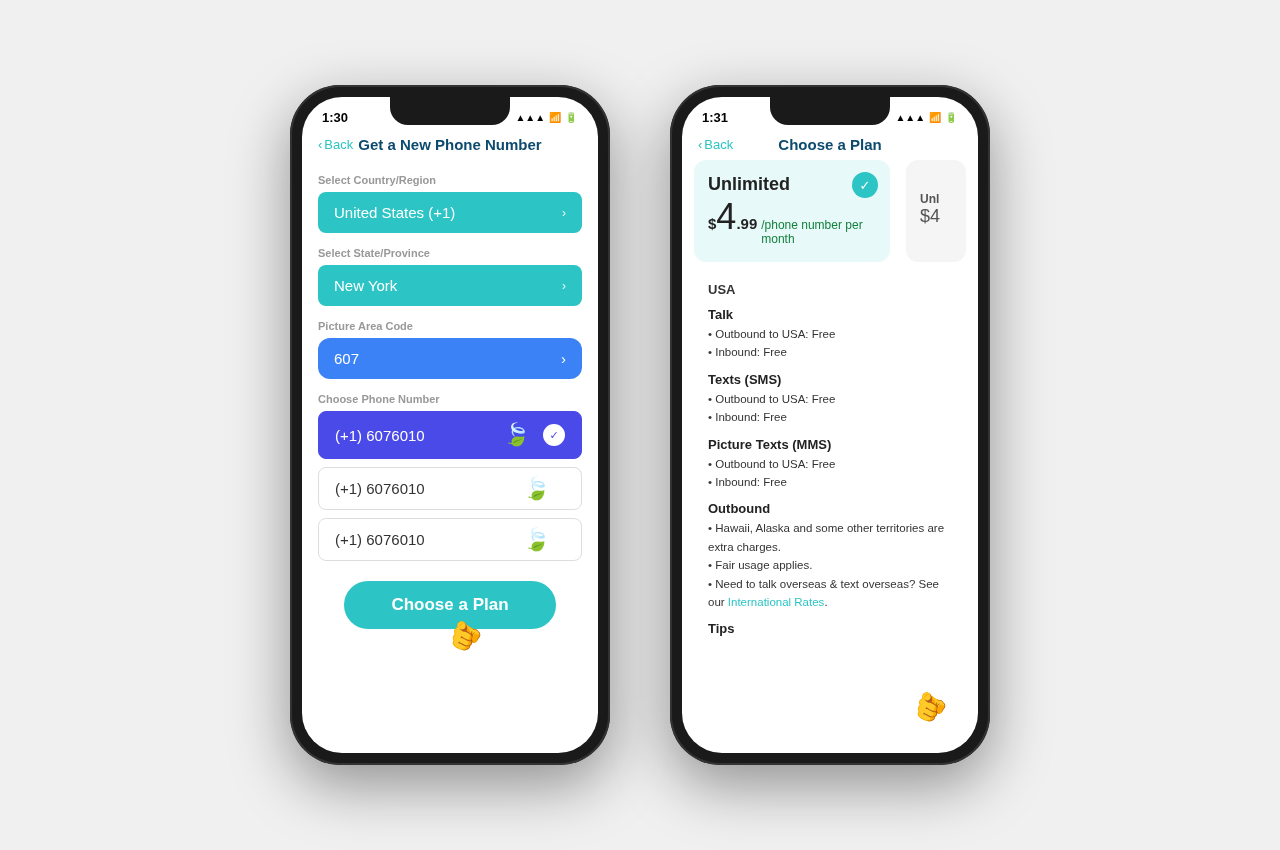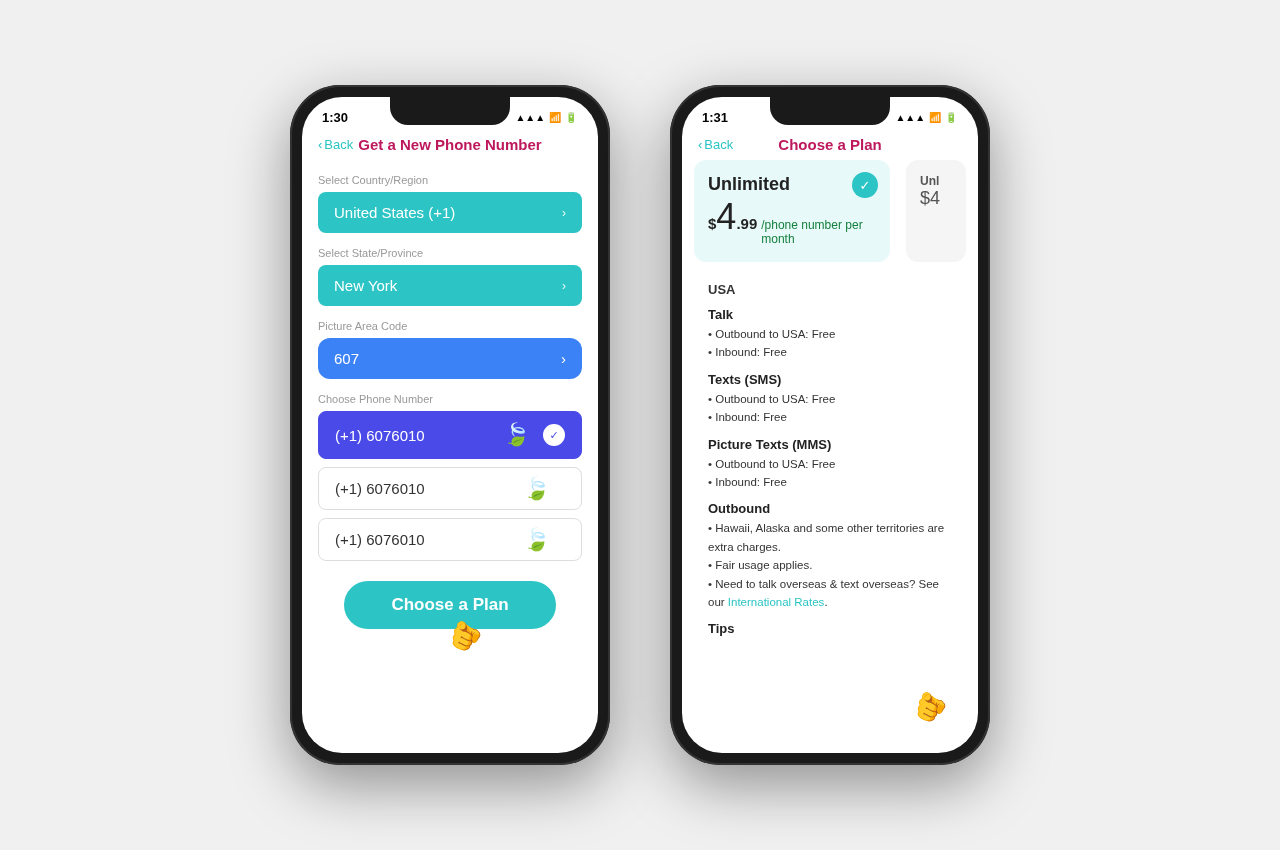--- a/index.html
+++ b/index.html
@@ -76,38 +76,39 @@
       align-items: center;
       gap: 2px;
       cursor: pointer;
     }
     .nav-title {
       position: absolute;
       left: 50%;
       transform: translateX(-50%);
       font-size: 15px;
       font-weight: 700;
-      color: #be185d;
+      color: #0c4a6e;
       white-space: nowrap;
       text-align: center;
     }
 
     
     .screen-content {
       padding: 0 16px;
       overflow-y: auto;
       height: calc(100% - 80px);
     }
 
     
     .field-label {
       font-size: 11px;
       color: #999;
       margin-bottom: 6px;
       margin-top: 14px;
+      font-weight: bold;
     }
 
     
     .dropdown-row {
       background: #2cc4c4;
       border-radius: 8px;
       padding: 12px 16px;
       display: flex;
       justify-content: space-between;
       align-items: center;
@@ -362,21 +363,21 @@
         <div class="plan-price-row">
           <span class="dollar-sign">$</span>
           <span class="price-big">4</span>
           <span class="price-cents">.99</span>
           <span class="price-per">/phone number per month</span>
         </div>
         <div class="plan-check">✓</div>
       </div>
 
       <div class="plan-card-peek">
-        <div style="font-size:12px; font-weight:700; color:#555;">Unl</div>
+        <div style="font-size:12px; font-weight:700; color:#555;margin-top:18px;">Unl</div>
         <div style="font-size:18px; font-weight:300; color:#555;">$4</div>
       </div>
     </div>
 
     <div class="screen-scroll">
       <div class="plan-detail-box">
         <div class="plan-region">USA</div>
 
         <div class="plan-section-title">Talk</div>
         <div class="plan-bullet">• Outbound to USA: Free</div>

